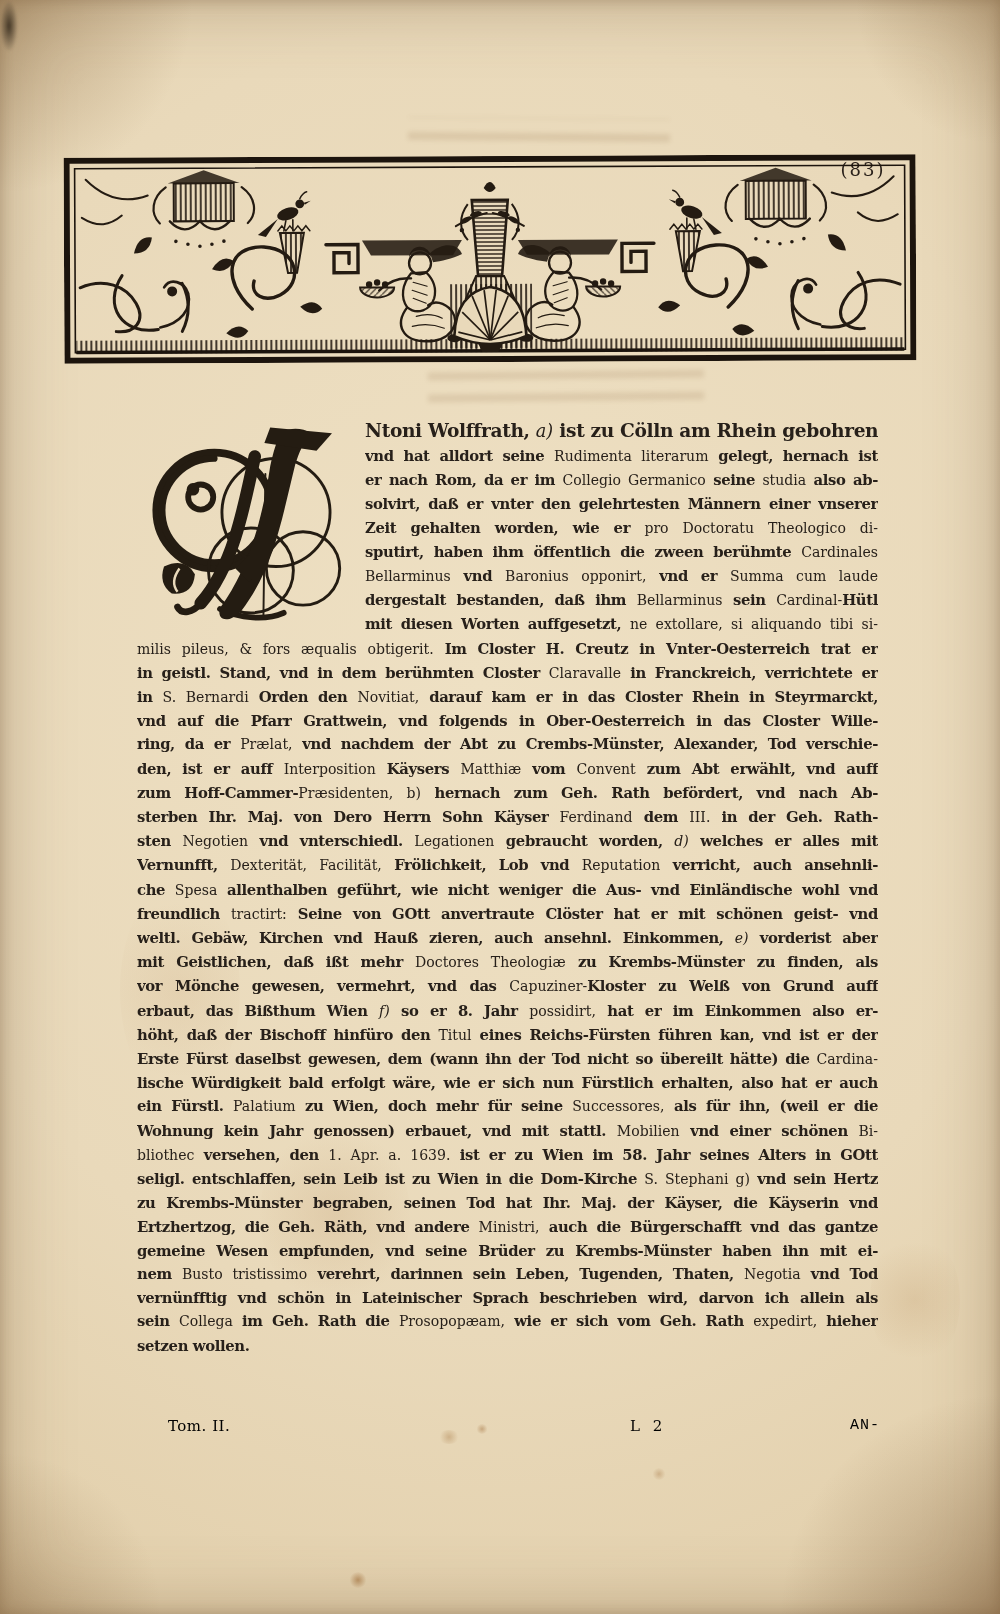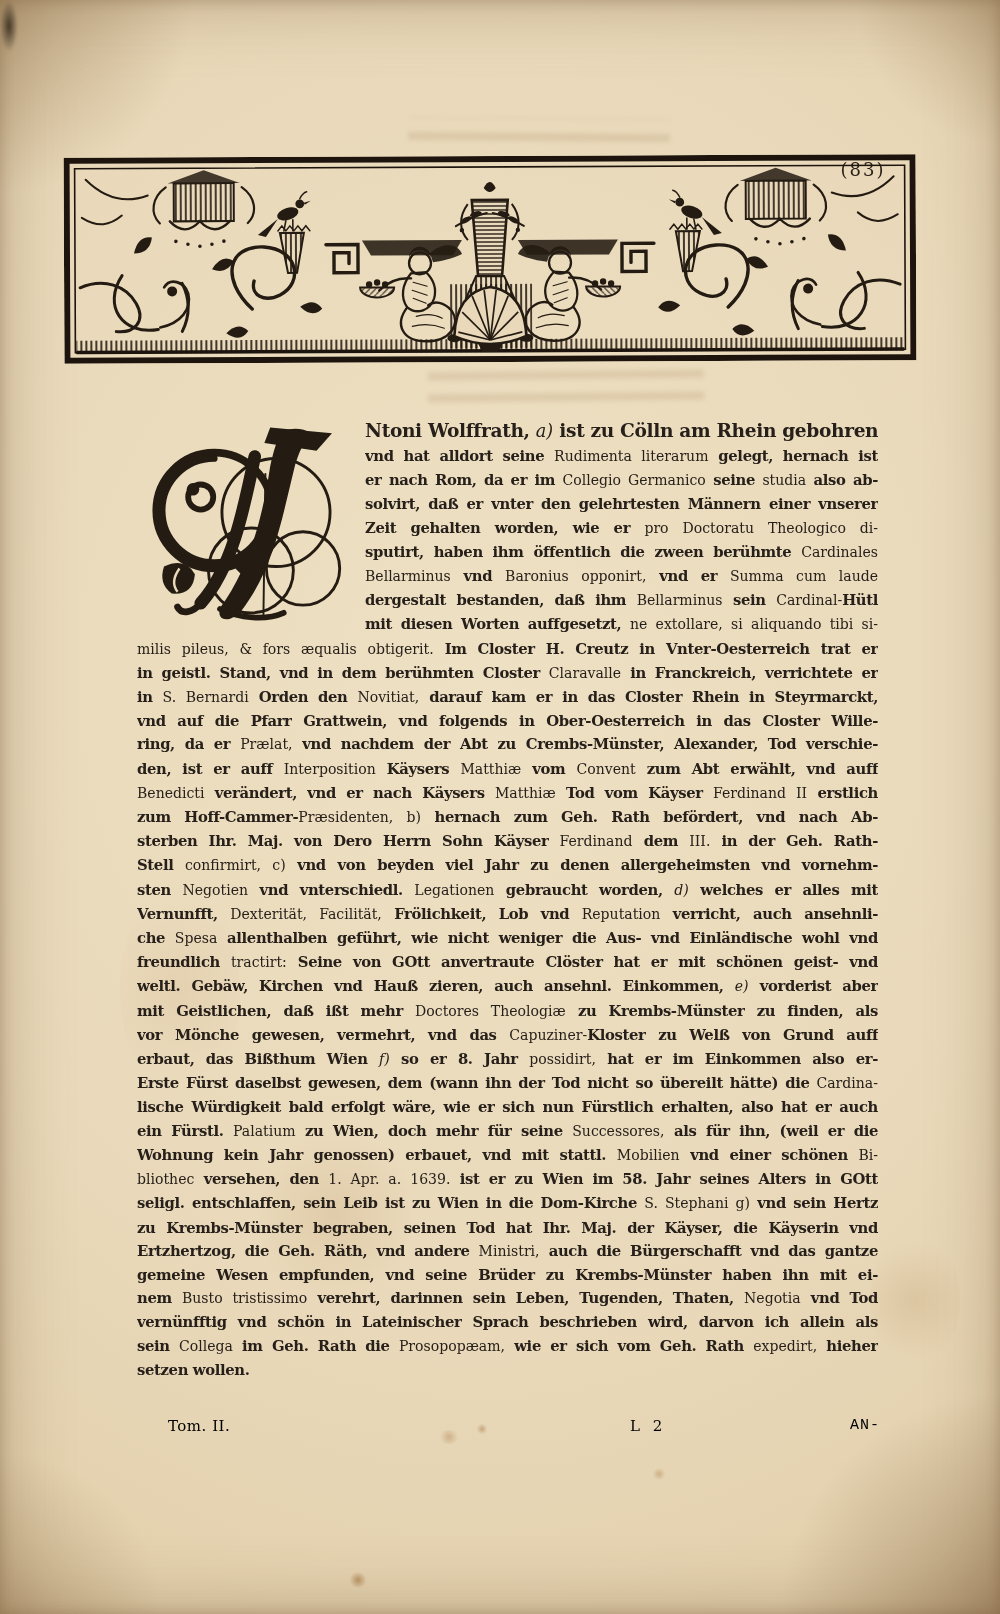--- a/index.html
+++ b/index.html
@@ -219,32 +219,31 @@
     <div class="line"><span class="fraktur">sputirt, haben ihm öffentlich die zween berühmte </span><span class="antiqua">Cardinales</span></div>
     <div class="line"><span class="antiqua">Bellarminus</span><span class="fraktur"> vnd </span><span class="antiqua">Baronius opponirt,</span><span class="fraktur"> vnd er </span><span class="antiqua">Summa cum laude</span></div>
     <div class="line"><span class="fraktur">dergestalt bestanden, daß ihm </span><span class="antiqua">Bellarminus</span><span class="fraktur"> sein </span><span class="antiqua">Cardinal-</span><span class="fraktur">Hütl</span></div>
     <div class="line"><span class="fraktur">mit diesen Worten auffgesetzt, </span><span class="antiqua">ne extollare, si aliquando tibi si-</span></div>
     <div class="line"><span class="antiqua">milis pileus, &amp; fors æqualis obtigerit.</span><span class="fraktur">  Im Closter H. Creutz in Vnter-Oesterreich trat er</span></div>
     <div class="line"><span class="fraktur">in geistl. Stand, vnd in dem berühmten Closter </span><span class="antiqua">Claravalle</span><span class="fraktur"> in Franckreich, verrichtete er</span></div>
     <div class="line"><span class="fraktur">in </span><span class="antiqua">S. Bernardi</span><span class="fraktur"> Orden den </span><span class="antiqua">Novitiat,</span><span class="fraktur"> darauf kam er in das Closter Rhein in Steyrmarckt,</span></div>
     <div class="line"><span class="fraktur">vnd auf die Pfarr Grattwein, vnd folgends in Ober-Oesterreich in das Closter Wille-</span></div>
     <div class="line"><span class="fraktur">ring, da er </span><span class="antiqua">Prælat,</span><span class="fraktur"> vnd nachdem der Abt zu Crembs-Münster, Alexander, Tod verschie-</span></div>
     <div class="line"><span class="fraktur">den, ist er auff </span><span class="antiqua">Interposition</span><span class="fraktur"> Käysers </span><span class="antiqua">Matthiæ</span><span class="fraktur"> vom </span><span class="antiqua">Convent</span><span class="fraktur"> zum Abt erwählt, vnd auff</span></div>
-    <div class="line"><span class="antiqua">Benedicti</span><span class="fraktur"> verändert, vnd er nach Käysers </span><span class="antiqua">Matthiæ</span><span class="fraktur"> Tod vom Käyser </span><span class="antiqua">Ferdinand II</span><span class="fraktur"> erstlich</span></div>
     <div class="line"><span class="fraktur">zum Hoff-Cammer-</span><span class="antiqua">Præsidenten, b)</span><span class="fraktur"> hernach zum Geh. Rath befördert, vnd nach Ab-</span></div>
     <div class="line"><span class="fraktur">sterben Ihr. Maj. von Dero Herrn Sohn Käyser </span><span class="antiqua">Ferdinand</span><span class="fraktur"> dem </span><span class="antiqua">III.</span><span class="fraktur"> in der Geh. Rath-</span></div>
-    <div class="line"><span class="fraktur">Stell </span><span class="antiqua">confirmirt, c)</span><span class="fraktur"> vnd von beyden viel Jahr zu denen allergeheimsten vnd vornehm-</span></div>
     <div class="line"><span class="fraktur">sten </span><span class="antiqua">Negotien</span><span class="fraktur"> vnd vnterschiedl. </span><span class="antiqua">Legationen</span><span class="fraktur"> gebraucht worden, </span><span class="antiqua ref">d)</span><span class="fraktur"> welches er alles mit</span></div>
     <div class="line"><span class="fraktur">Vernunfft, </span><span class="antiqua">Dexterität, Facilität,</span><span class="fraktur"> Frölichkeit, Lob vnd </span><span class="antiqua">Reputation</span><span class="fraktur"> verricht, auch ansehnli-</span></div>
     <div class="line"><span class="fraktur">che </span><span class="antiqua">Spesa</span><span class="fraktur"> allenthalben geführt, wie nicht weniger die Aus- vnd Einländische wohl vnd</span></div>
     <div class="line"><span class="fraktur">freundlich </span><span class="antiqua">tractirt:</span><span class="fraktur"> Seine von GOtt anvertraute Clöster hat er mit schönen geist- vnd</span></div>
     <div class="line"><span class="fraktur">weltl. Gebäw, Kirchen vnd Hauß zieren, auch ansehnl. Einkommen, </span><span class="antiqua ref">e)</span><span class="fraktur"> vorderist aber</span></div>
     <div class="line"><span class="fraktur">mit Geistlichen, daß ißt mehr </span><span class="antiqua">Doctores Theologiæ</span><span class="fraktur"> zu Krembs-Münster zu finden, als</span></div>
     <div class="line"><span class="fraktur">vor Mönche gewesen, vermehrt, vnd das </span><span class="antiqua">Capuziner-</span><span class="fraktur">Kloster zu Welß von Grund auff</span></div>
     <div class="line"><span class="fraktur">erbaut, das Bißthum Wien </span><span class="antiqua ref">f)</span><span class="fraktur"> so er 8. Jahr </span><span class="antiqua">possidirt,</span><span class="fraktur"> hat er im Einkommen also er-</span></div>
+    <div class="line"><span class="fraktur">höht, daß der Bischoff hinfüro den </span><span class="antiqua">Titul</span><span class="fraktur"> eines Reichs-Fürsten führen kan, vnd ist er der</span></div>
     <div class="line"><span class="fraktur">Erste Fürst daselbst gewesen, dem (wann ihn der Tod nicht so übereilt hätte) die </span><span class="antiqua">Cardina-</span></div>
     <div class="line"><span class="fraktur">lische Würdigkeit bald erfolgt wäre, wie er sich nun Fürstlich erhalten, also hat er auch</span></div>
     <div class="line"><span class="fraktur">ein Fürstl. </span><span class="antiqua">Palatium</span><span class="fraktur"> zu Wien, doch mehr für seine </span><span class="antiqua">Successores,</span><span class="fraktur"> als für ihn, (weil er die</span></div>
     <div class="line"><span class="fraktur">Wohnung kein Jahr genossen) erbauet, vnd mit stattl. </span><span class="antiqua">Mobilien</span><span class="fraktur"> vnd einer schönen </span><span class="antiqua">Bi-</span></div>
     <div class="line"><span class="antiqua">bliothec</span><span class="fraktur"> versehen, den </span><span class="antiqua">1. Apr. a. 1639.</span><span class="fraktur"> ist er zu Wien im 58. Jahr seines Alters in GOtt</span></div>
     <div class="line"><span class="fraktur">seligl. entschlaffen, sein Leib ist zu Wien in die Dom-Kirche </span><span class="antiqua">S. Stephani g)</span><span class="fraktur"> vnd sein Hertz</span></div>
     <div class="line"><span class="fraktur">zu Krembs-Münster begraben, seinen Tod hat Ihr. Maj. der Käyser, die Käyserin vnd</span></div>
     <div class="line"><span class="fraktur">Ertzhertzog, die Geh. Räth, vnd andere </span><span class="antiqua">Ministri,</span><span class="fraktur"> auch die Bürgerschafft vnd das gantze</span></div>
     <div class="line"><span class="fraktur">gemeine Wesen empfunden, vnd seine Brüder zu Krembs-Münster haben ihn mit ei-</span></div>
     <div class="line"><span class="fraktur">nem </span><span class="antiqua">Busto tristissimo</span><span class="fraktur"> verehrt, darinnen sein Leben, Tugenden, Thaten, </span><span class="antiqua">Negotia</span><span class="fraktur"> vnd Tod</span></div>

